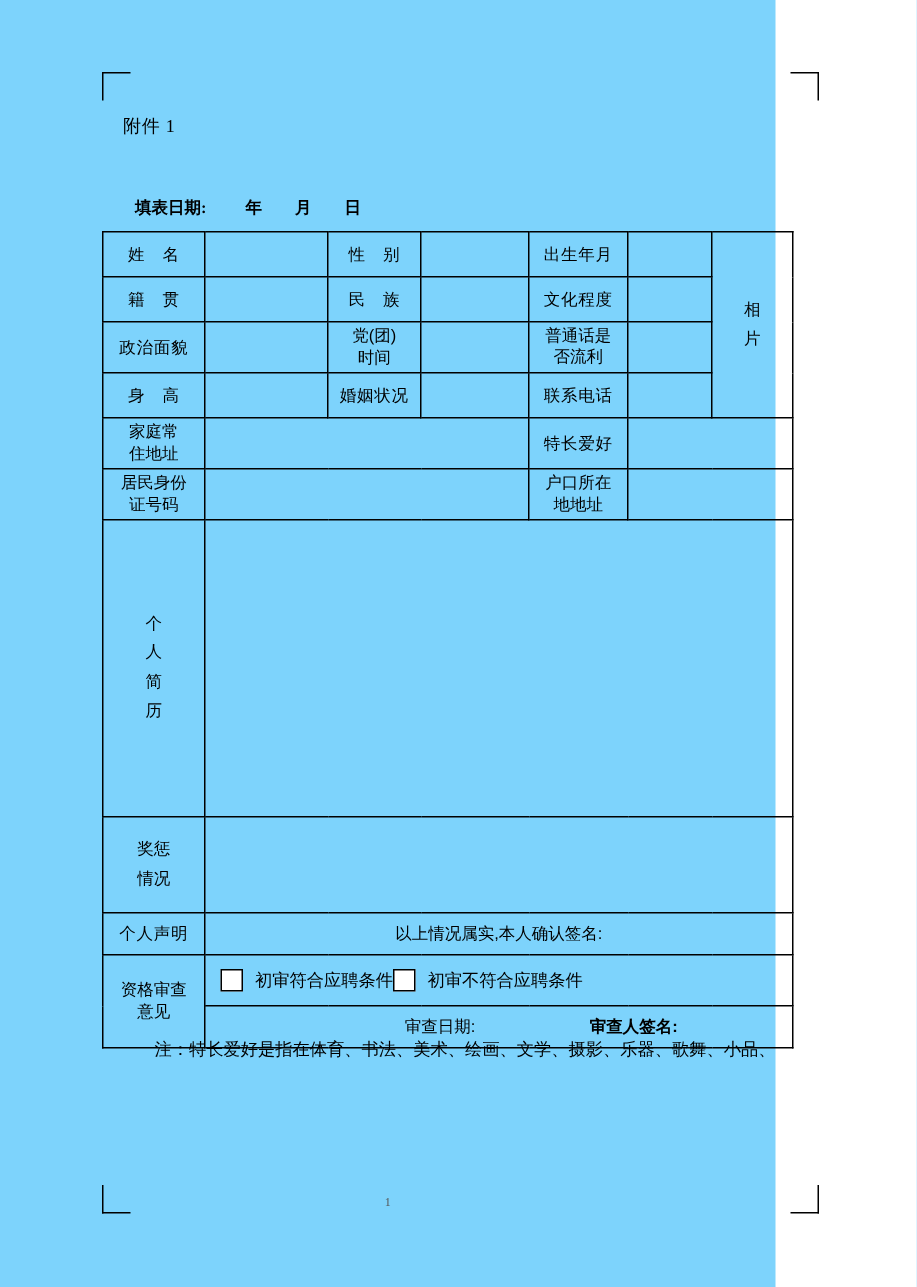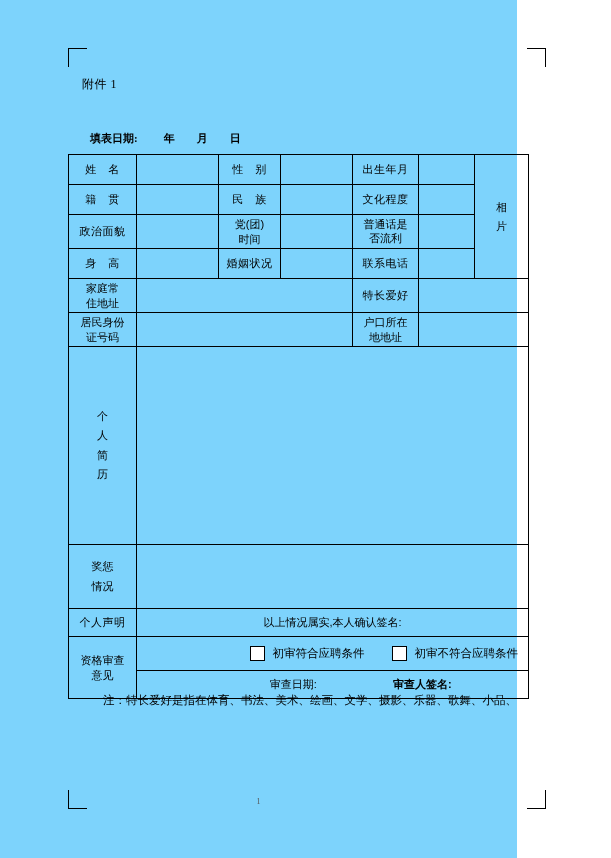--- a/index.html
+++ b/index.html
@@ -98,24 +98,23 @@
     padding-left: 8px;
   }
   .statement {
     text-align: left;
     padding-left: 8px;
     font-size: 10.5px;
   }
   .checkrow {
     display: flex;
     align-items: center;
-    justify-content: flex-end;
+    justify-content: flex-start;
     height: 100%;
     padding: 0 10px;
-    gap: 27px;
   }
   .checkopt {
     display: flex;
     align-items: center;
     gap: 8px;
     font-size: 11.5px;
   }
   .box {
     display: inline-block;
     width: 13px;

